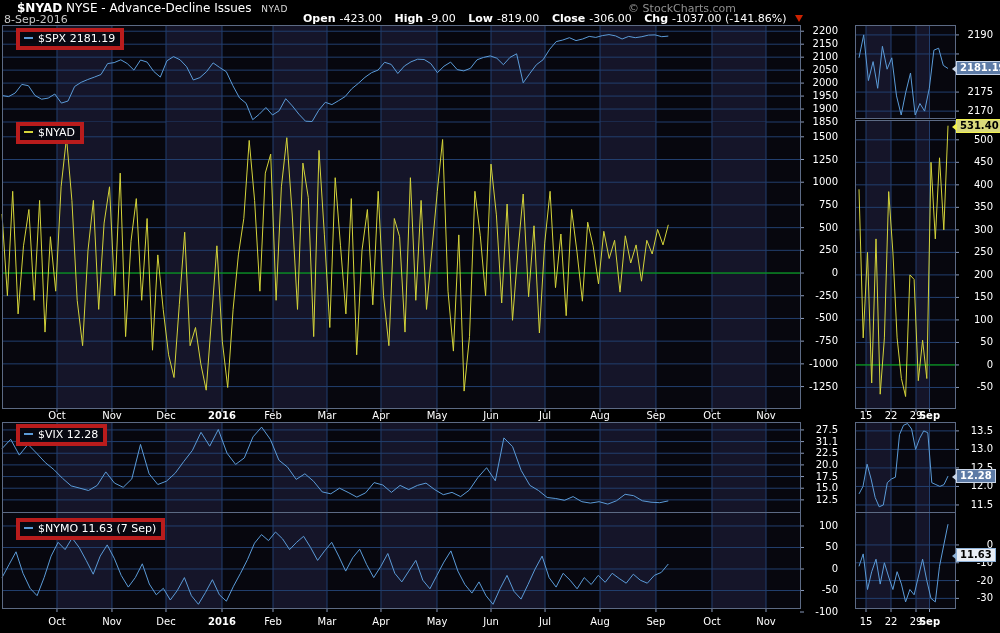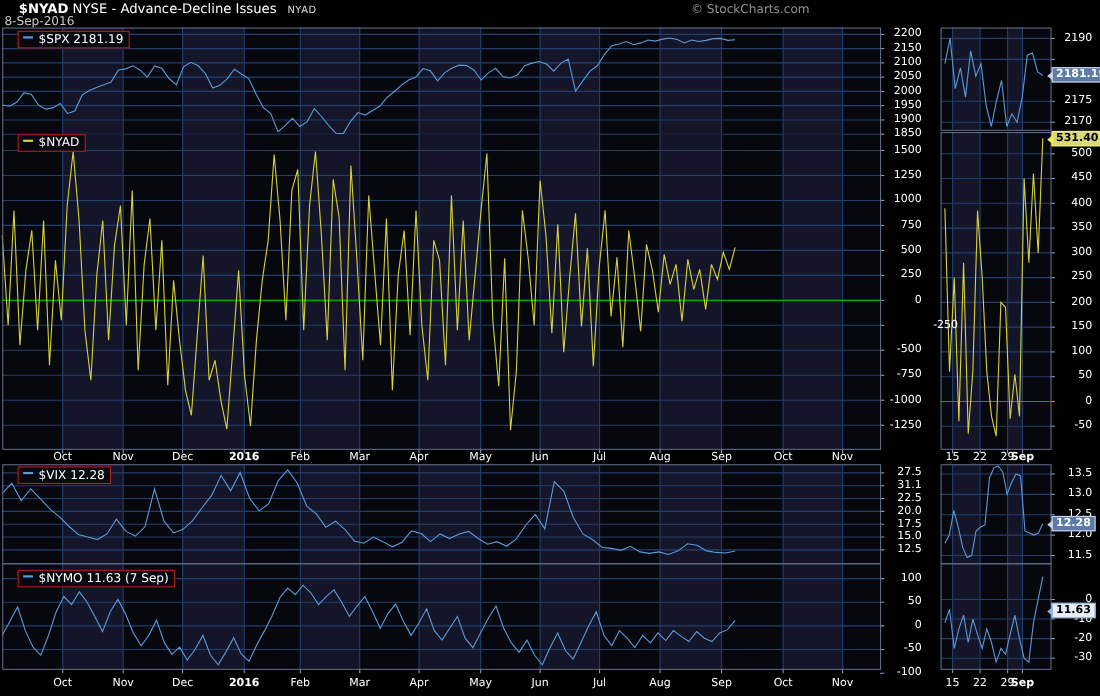--- a/index.html
+++ b/index.html
@@ -14,21 +14,21 @@
   .ql{font-weight:bold;margin-left:9px;}
   .qv{margin-left:4px;}
   .tri{display:inline-block;width:0;height:0;border-left:4px solid transparent;
     border-right:4px solid transparent;border-top:7px solid #cc2200;margin-left:5px;}
   svg{position:absolute;left:0;top:0;}
   #labels{position:absolute;left:0;top:0;width:100%;height:100%;pointer-events:none;}
   .yt{position:absolute;width:36px;text-align:right;font-size:10px;line-height:10px;color:#fff;}
   .xt{position:absolute;font-size:10px;line-height:11px;color:#fff;transform:translateX(-50%);white-space:nowrap;}
   .b{font-weight:bold;}
   .legend{position:absolute;font-size:11px;line-height:13px;color:#fff;background:rgba(8,8,16,.9);
-    border:1px solid #b91c1c;padding:0 5px 1px 4px;white-space:nowrap;}
+    border:4px solid #b91c1c;padding:0 5px 1px 4px;white-space:nowrap;}
   .dash{display:inline-block;width:9px;height:2px;margin:0 5px 3px 0;vertical-align:middle;}
   .chip{position:absolute;font-size:10px;font-weight:bold;line-height:12px;padding:0 3px;
     border:1px solid;white-space:nowrap;}
   .chip.blue{background:#5d7ba6;color:#fff;border-color:#c9d5e8;}
   .chip.yellow{background:#d9d97c;color:#000;border-color:#f2f24e;}
   .chip.white{background:#e8edf5;color:#000;border-color:#8fb2d8;}
   .chip:before{content:"";position:absolute;left:-5px;top:3px;border-top:4px solid transparent;
     border-bottom:4px solid transparent;border-right:5px solid;}
   .chip.blue:before{border-right-color:#c9d5e8;}
   .chip.yellow:before{border-right-color:#f2f24e;}
@@ -38,20 +38,28 @@
 <body>
 
 <div id="canvas">
   <div class="hdr1">
     <span class="sym">$NYAD</span>
     <span>NYSE - Advance-Decline Issues</span>
     <span class="exch">NYAD</span>
   </div>
   <div class="copyright">© StockCharts.com</div>
   <div class="hdr2">8-Sep-2016</div>
+  <div class="quote">
+    <span class="ql" style="margin-left:0">Open</span><span class="qv">-423.00</span>
+    <span class="ql">High</span><span class="qv">-9.00</span>
+    <span class="ql">Low</span><span class="qv">-819.00</span>
+    <span class="ql">Close</span><span class="qv">-306.00</span>
+    <span class="ql">Chg</span><span class="qv">-1037.00 (-141.86%)</span>
+    <span class="tri"></span>
+  </div>
   <svg id="chart-svg" width="1000" height="633">
       <rect x="2.5" y="25.5" width="798" height="383" fill="#07070e"></rect>
       <rect x="2.5" y="422.5" width="798" height="90" fill="#07070e"></rect>
       <rect x="2.5" y="512.5" width="798" height="96" fill="#07070e"></rect>
       <rect x="855.5" y="25.5" width="100" height="93" fill="#07070e"></rect>
       <rect x="855.5" y="120.5" width="100" height="288" fill="#07070e"></rect>
       <rect x="855.5" y="422.5" width="100" height="90" fill="#07070e"></rect>
       <rect x="855.5" y="512.5" width="100" height="96" fill="#07070e"></rect>
       <rect x="56.9822" y="25" width="54.9822" height="97" fill="#151529"></rect>
       <rect x="165.989" y="25" width="56.01960000000001" height="97" fill="#151529"></rect>
@@ -338,21 +346,21 @@
       <div class="yt" style="left: 802px; top: 104.032px;">1900</div>
       <div class="yt" style="left: 802px; top: 117px;">1850</div>
       <div class="legend" style="left: 16px; top: 28px;"><span class="dash" style="background: rgb(91, 155, 216);"></span><span>$SPX 2181.19</span></div>
       <div class="yt" style="left: 802px; top: 131.804px;">1500</div>
       <div class="yt" style="left: 802px; top: 154.51px;">1250</div>
       <div class="yt" style="left: 802px; top: 177.215px;">1000</div>
       <div class="yt" style="left: 802px; top: 199.921px;">750</div>
       <div class="yt" style="left: 802px; top: 222.627px;">500</div>
       <div class="yt" style="left: 802px; top: 245.332px;">250</div>
       <div class="yt" style="left: 802px; top: 268.038px;">0</div>
-      <div class="yt" style="left: 802px; top: 290.743px; padding-left: 33px;">-250</div>
+      <div class="yt" style="left: 802px; top: 290.743px;">-250</div>
       <div class="yt" style="left: 802px; top: 313.449px;">-500</div>
       <div class="yt" style="left: 802px; top: 336.155px;">-750</div>
       <div class="yt" style="left: 802px; top: 358.86px;">-1000</div>
       <div class="yt" style="left: 802px; top: 381.566px;">-1250</div>
       <div class="legend" style="left: 16px; top: 122px;"><span class="dash" style="background: rgb(212, 212, 58);"></span><span>$NYAD</span></div>
       <div class="yt" style="left: 802px; top: 424.927px;">27.5</div>
       <div class="yt" style="left: 802px; top: 436.585px;">31.1</div>
       <div class="yt" style="left: 802px; top: 448.244px;">22.5</div>
       <div class="yt" style="left: 802px; top: 459.902px;">20.0</div>
       <div class="yt" style="left: 802px; top: 471.56px;">17.5</div>

